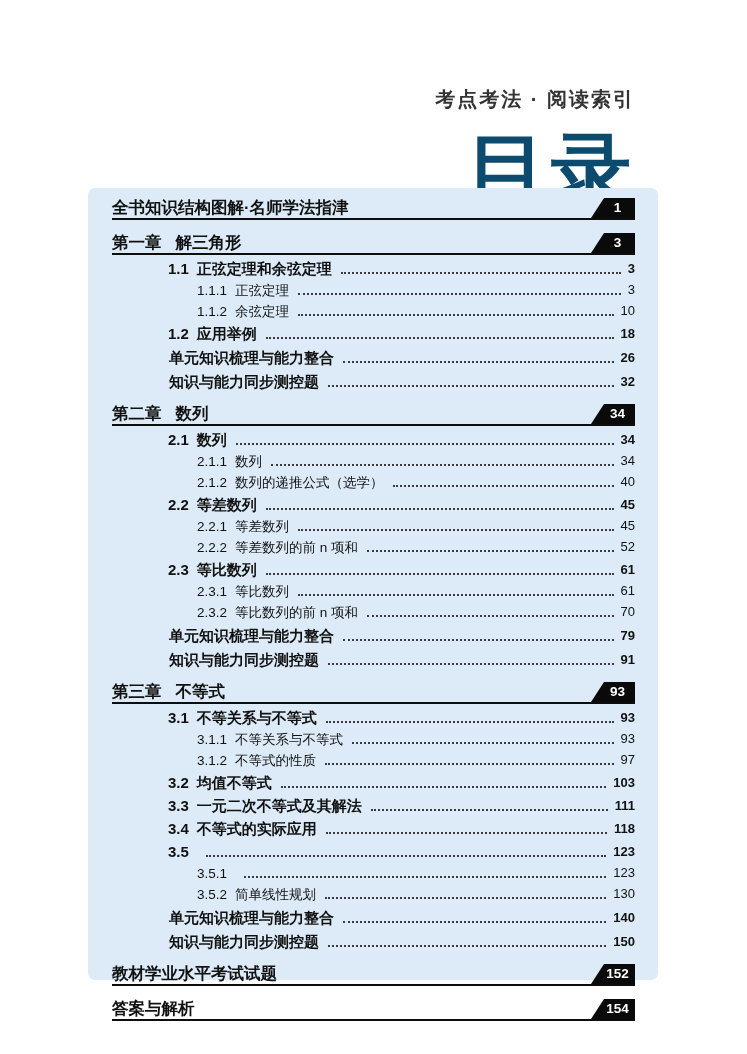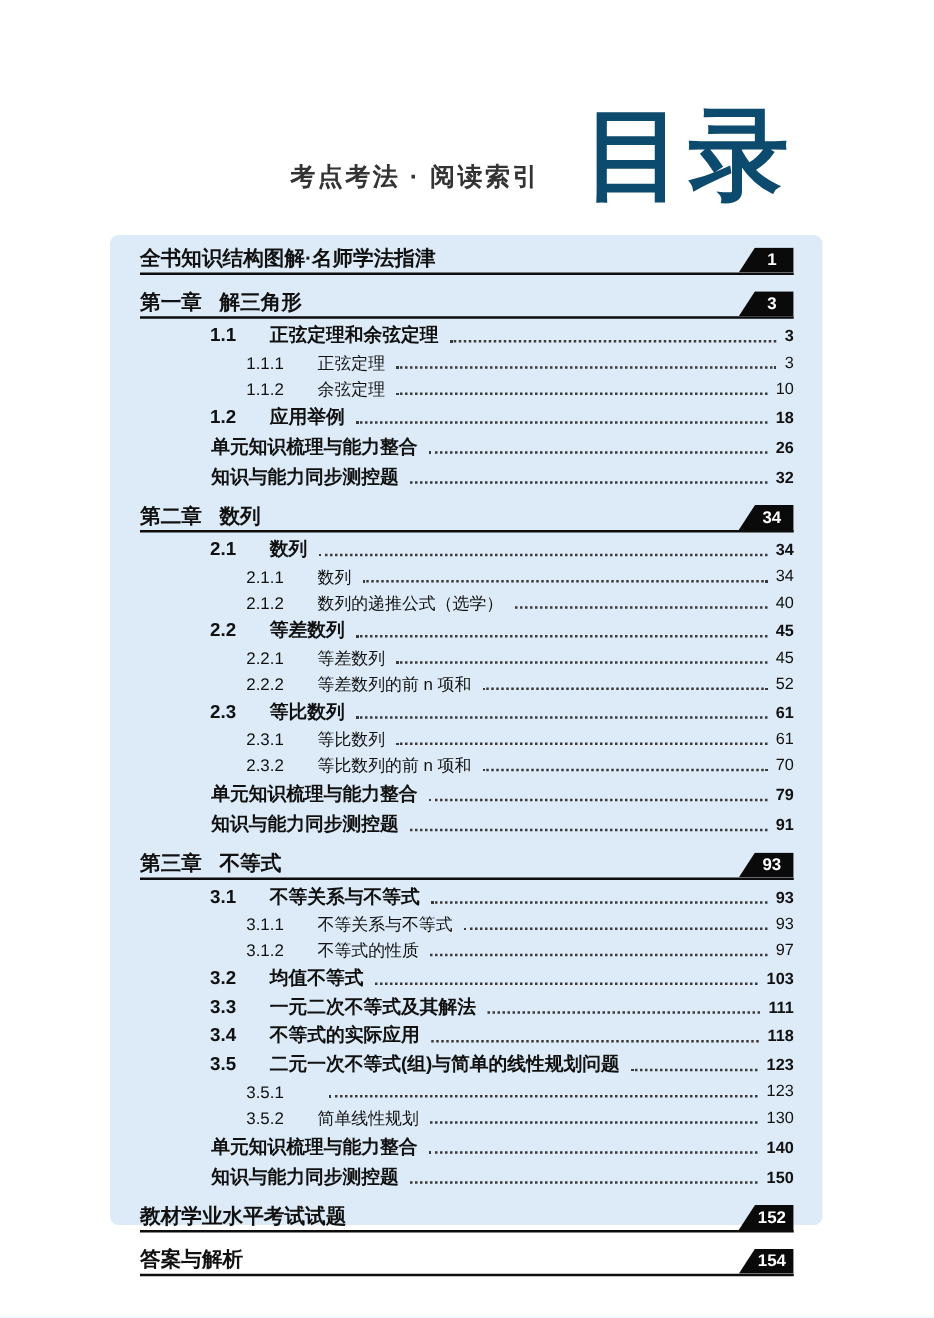--- a/index.html
+++ b/index.html
@@ -4,21 +4,21 @@
 <style>
   html,body{margin:0;padding:0;}
   body{
     width:747px;height:1054px;position:relative;background:#ffffff;
     font-family:"Liberation Sans","DejaVu Sans",sans-serif;
     color:#111;overflow:hidden;
   }
   
   .header{
     position:absolute;top:86px;left:0;width:635px;
-    display:flex;justify-content:flex-end;align-items:flex-end;gap:35px;
+    display:flex;justify-content:flex-end;align-items:flex-end;gap:13px;flex-direction:column;
   }
   .subtitle{
     font-size:20px;font-weight:bold;color:#333;
     letter-spacing:2px;padding-bottom:7px;white-space:nowrap;
   }
   .big-title{
     font-size:80px;font-weight:bold;color:#0c4a6e;
     line-height:0.95;letter-spacing:4px;white-space:nowrap;
   }
   
@@ -42,21 +42,21 @@
     background:#0a0a0a;color:#ffffff;
     font-size:13.5px;font-weight:bold;line-height:20px;
     text-align:center;padding-left:9px;
     clip-path:polygon(13px 0,100% 0,100% 100%,0 100%);
     margin-left:10px;
   }
   
   .row-l1{padding-left:56px;margin-top:4px;font-size:15px;font-weight:bold;line-height:19px;}
   .row-plain{padding-left:57px;margin-top:5px;font-size:15px;font-weight:bold;line-height:19px;}
   .row-l2{padding-left:85px;margin-top:3px;font-size:13.5px;font-weight:normal;line-height:17px;}
-  .num{margin-right:27px;white-space:nowrap;}
+  .num{margin-right:8px;white-space:nowrap;}
   .row-l2 .num{}
   .label{white-space:nowrap;}
   .leader{
     flex:1;border-bottom:2px dotted #3a3a3a;
     margin:0 7px 4px 9px;min-width:20px;
   }
   .page-num{font-size:13px;font-weight:bold;white-space:nowrap;line-height:18px;}
   .row-l2 .page-num{font-weight:normal;}
 </style>
 </head>
@@ -221,21 +221,20 @@
         <span class="page-num">111</span>
       </div>
       <div class="row row-l1">
         <span class="num">3.4</span>
         <span class="label">不等式的实际应用</span>
         <span class="leader"></span>
         <span class="page-num">118</span>
       </div>
       <div class="row row-l1">
         <span class="num">3.5</span>
-        <span class="label">二元一次不等式(组)与简单的线性规划问题</span>
         <span class="leader"></span>
         <span class="page-num">123</span>
       </div>
       <div class="row row-l2">
         <span class="num">3.5.1</span>
         <span class="leader"></span>
         <span class="page-num">123</span>
       </div>
       <div class="row row-l2">
         <span class="num">3.5.2</span>

